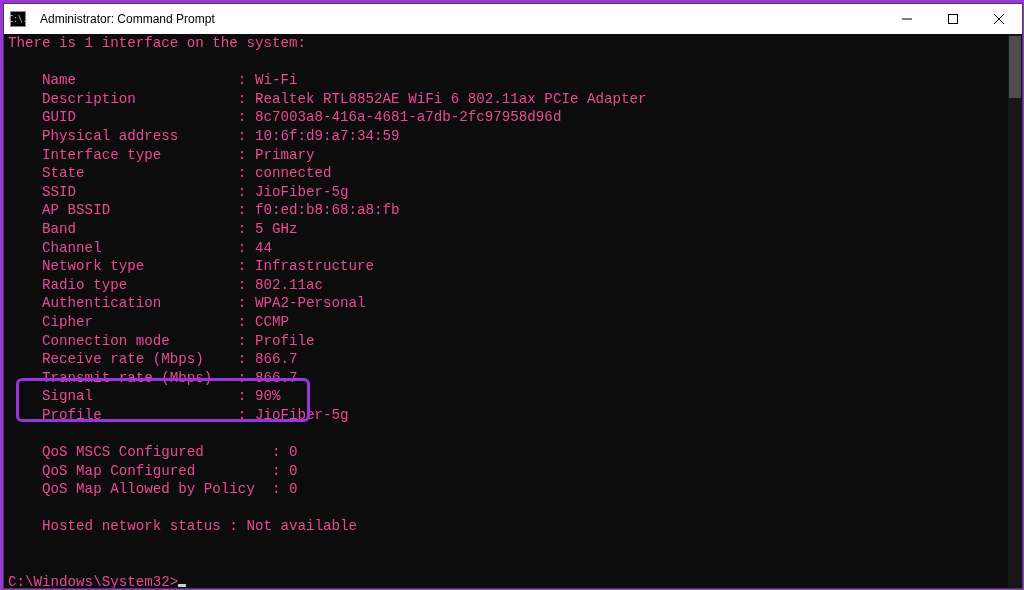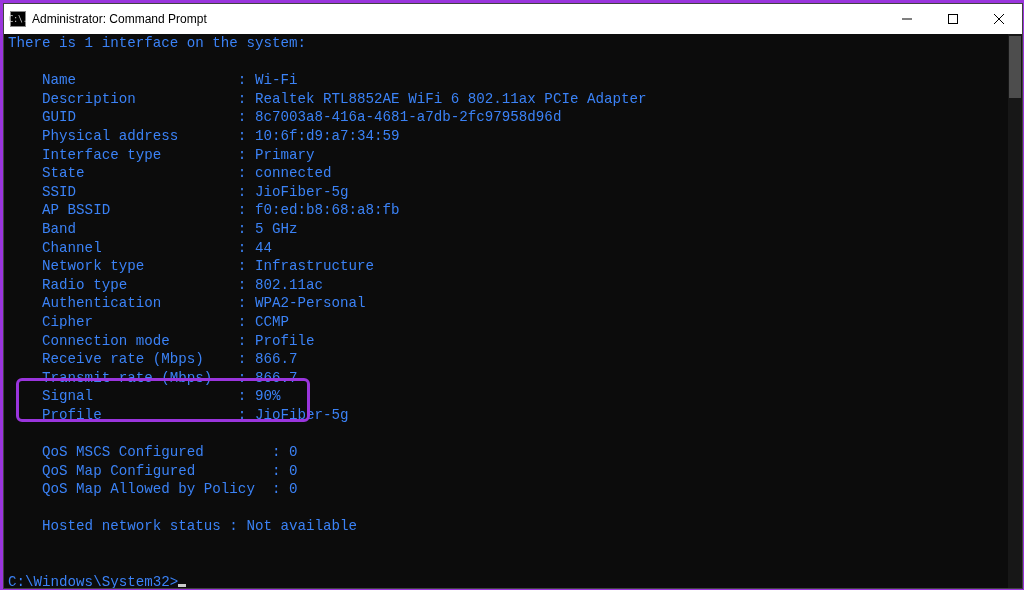--- a/index.html
+++ b/index.html
@@ -43,37 +43,37 @@
     background: #000;
     border: 1px solid #888;
     margin-right: 6px;
     display: inline-flex;
     align-items: center;
     justify-content: center;
     font-size: 8px;
     color: #ccc;
     font-family: Consolas, monospace;
   }
-  .titlebar .title { flex: 0 0 auto; }
+  .titlebar .title { flex: 0 0 auto; margin-left: 8px; }
   .titlebar .spacer { flex: 1 1 auto; }
   .winbtn {
     width: 46px;
     height: 30px;
     display: inline-flex;
     align-items: center;
     justify-content: center;
     font-family: 'Segoe UI', sans-serif;
     font-size: 11px;
     color: #000;
   }
   .winbtn svg { width: 10px; height: 10px; }
   .terminal-wrap {
     flex: 1 1 auto;
     background: #0c0c0c;
-    color: #3b82f6;
+    color: #ec4899;
     position: relative;
     overflow: hidden;
   }
   .terminal {
     padding: 0 0 0 4px;
     font-size: 14.2px;
     line-height: 18.6px;
     white-space: pre;
     font-family: Consolas, 'Courier New', monospace;
   }

